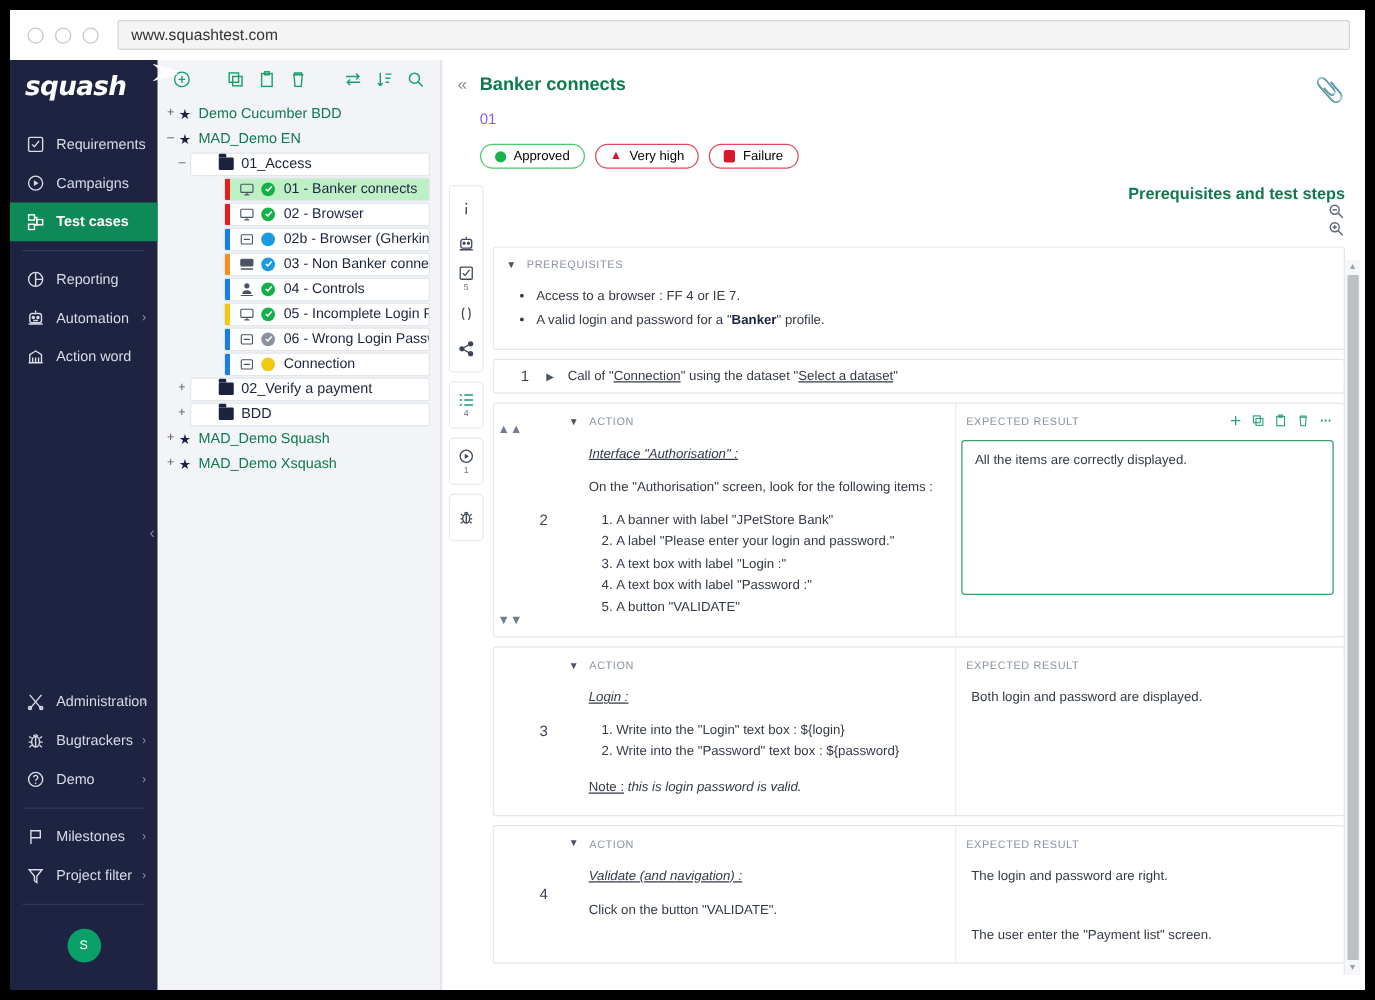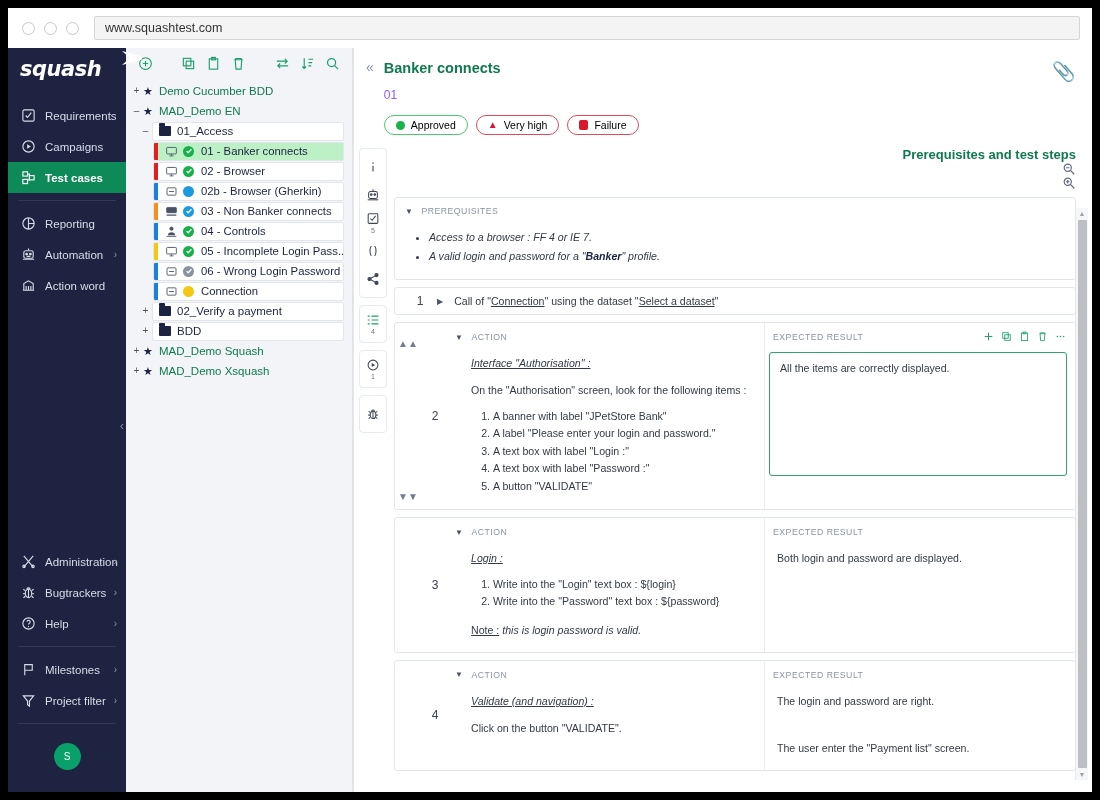--- a/index.html
+++ b/index.html
@@ -97,21 +97,21 @@
   }
   .exp {
     width: 13px; text-align: center; font-size: 10px; color: #555;
     cursor: pointer; flex: 0 0 13px; line-height: 1;
   }
   .star { color: #1b2340; font-size: 11px; margin-right: 6px; }
   .proj-label { color: #0f7a4d; font-size: 11.5px; }
   .folder-row {
     background: #fff; border: 1px solid #e2e6ea; height: 19px;
     display: flex; align-items: center; border-radius: 2px;
-    flex: 1; margin-right: 8px; padding-left: 6px; gap: 6px;
+    flex: 1; margin-right: 8px; padding-left: 22px; gap: 6px;
   }
   .folder-ico { width: 12px; height: 10px; background: #1b2340;
     border-radius: 1px 1px 1px 1px; position: relative; flex: 0 0 12px; }
   .folder-ico:before {
     content: ""; position: absolute; left: 0; top: -3px;
     width: 6px; height: 3px; background: #1b2340; border-radius: 1px 1px 0 0;
   }
   .folder-name { font-size: 11.5px; color: #1b2340; }
   .tc-row {
     background: #fff; border: 1px solid #e2e6ea; height: 19px;
@@ -120,21 +120,21 @@
   }
   .tc-row.selected { background: #bdf0c5; }
   .cbar { width: 4px; height: 100%; flex: 0 0 4px; }
   .tc-ico { width: 13px; margin: 0 5px 0 7px; flex: 0 0 13px; }
   .tc-ico svg { width: 13px; height: 13px; display: block; }
   .status { width: 11px; height: 11px; border-radius: 50%; flex: 0 0 11px;
     margin-right: 7px; display: flex; align-items: center; justify-content: center; }
   .status svg { width: 8px; height: 8px; display: block; }
   .tc-name { font-size: 11.3px; color: #1b2340; white-space: nowrap; }
   .indent-1 { padding-left: 13px; }
-  .indent-2 { padding-left: 14px; }
+  .indent-2 { padding-left: 14px; margin-left: 26px; }
 
   
   .main { flex: 1; background: #fff; display: flex; flex-direction: column;
     position: relative; border-left: 1px solid #e4e7eb; }
   .main-head { padding: 12px 16px 0 12px; display: flex; }
   .mh-collapse { color: #8892a4; font-size: 14px; margin-right: 10px; cursor: pointer; line-height: 1.1; }
   .mh-body { flex: 1; }
   .tc-title { color: #0f7a4d; font-size: 14.5px; font-weight: bold; }
   .tc-ref { color: #8b5cf6; font-size: 12px; margin-top: 12px; }
   .badges { display: flex; gap: 8px; margin-top: 13px; }
@@ -182,21 +182,21 @@
     background: #fff; border: 1px solid #e2e6ea; border-radius: 3px;
     margin-bottom: 7px;
   }
   .prereq-head {
     display: flex; align-items: center; gap: 8px;
     padding: 8px 12px 0 10px; font-size: 8.7px; letter-spacing: .5px;
     color: #8a93a4;
   }
   .caret { font-size: 8px; color: #4b5466; cursor: pointer; }
   .prereq-body { padding: 12px 12px 14px 34px; }
-  .prereq-body li { font-size: 10.6px; color: #333a46; line-height: 1.75; font-style: italic; }
+  .prereq-body li { font-size: 10.6px; color: #333a46; line-height: 1.75; }
   .prereq-body b { color: #1b2340; }
 
   .callrow { display: flex; align-items: center; height: 26px; padding: 0 10px; }
   .callnum { width: 30px; text-align: center; font-size: 12px; color: #3b4252; }
   .callrow .caret { margin: 0 11px 0 2px; }
   .calltext { font-size: 10.6px; color: #333a46; }
   .calltext u { text-decoration: underline; }
 
   .step { display: flex; border: 1px solid #e2e6ea; border-radius: 3px;
     margin-bottom: 7px; background: #fff; position: relative; }
@@ -356,21 +356,21 @@
           <span class="nav-chev">›</span>
         </div>
         <div class="nav-item">
           <span class="nav-ico">
             <svg viewBox="0 0 16 16" fill="none" stroke="currentColor" stroke-width="1.2">
                 <circle cx="8" cy="8" r="6"></circle>
                 <path d="M6.4 6.2a1.7 1.7 0 113 1.2c-.6.5-1.4.8-1.4 1.7"></path>
                 <circle cx="8" cy="11.4" r=".7" fill="currentColor" stroke="none"></circle>
               </svg>
           </span>
-          <span>Help</span>
+          <span>Demo</span>
           <span class="nav-chev">›</span>
         </div>
         <div class="nav-sep"></div>
         <div class="nav-item">
           <span class="nav-ico">
             <svg viewBox="0 0 16 16" fill="none" stroke="currentColor" stroke-width="1.2">
                 <path d="M4 2v12M4 2.8h8v6H4"></path>
               </svg>
           </span>
           <span>Milestones</span>

